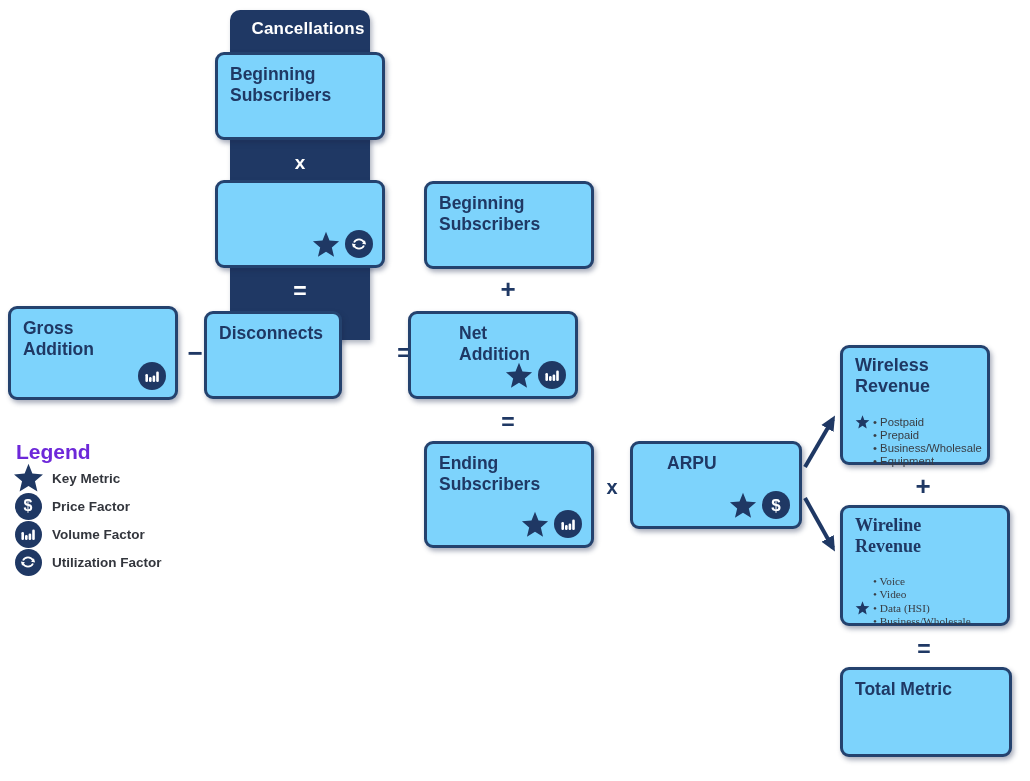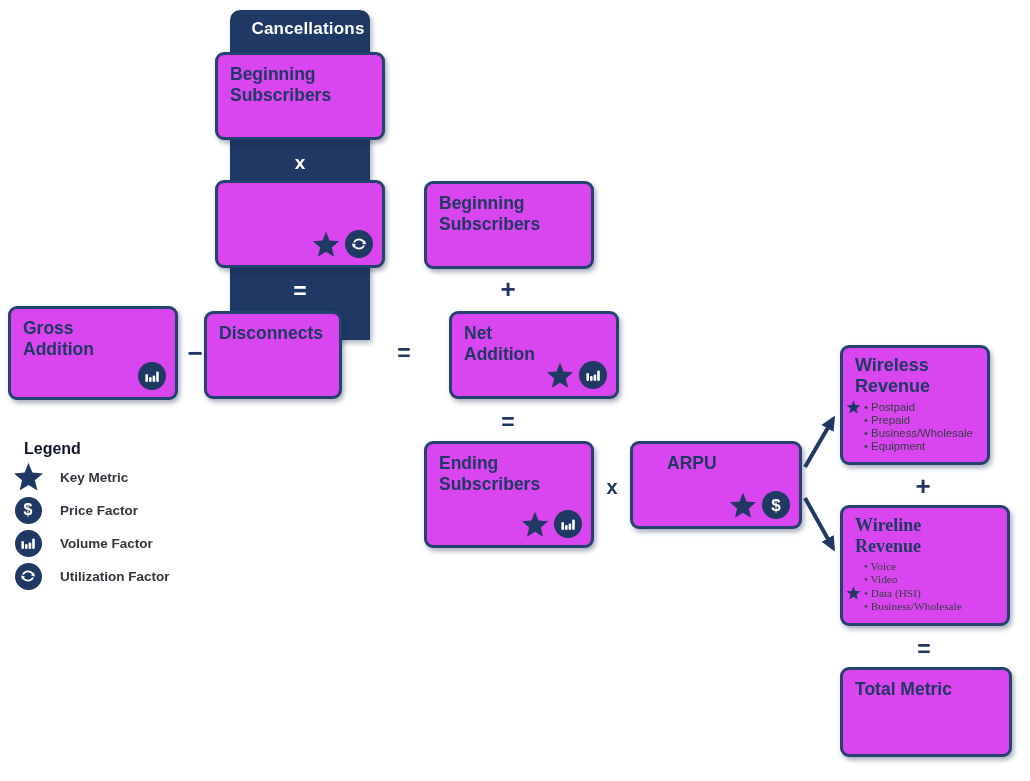--- a/index.html
+++ b/index.html
@@ -18,21 +18,21 @@
     background:var(--navy);border-radius:10px 10px 0 0;
     box-shadow:2px 3px 5px rgba(25,40,75,.35);
   }
   .spine-label{
     position:absolute;left:0;top:9px;width:100%;text-align:center;
     color:#fff;font-weight:bold;font-size:17px;letter-spacing:.2px;padding-left:16px;
   }
 
   
   .fbox{
-    position:absolute;background:#d946ef;border:3px solid var(--border);
+    position:absolute;background:#7dd3fc;border:3px solid var(--border);
     border-radius:9px;box-shadow:2px 3px 5px rgba(25,40,75,.38);
   }
   .box-title{
     padding:9px 12px 0 12px;color:var(--navy);font-weight:bold;
     font-size:17.5px;line-height:1.18;white-space:pre-line;
   }
   .rev-title{font-size:18px;padding:7px 10px 0 12px;}
 
   
   .box-icons{
@@ -45,30 +45,30 @@
   .dollar-glyph{color:#fff;font-weight:bold;font-size:17px;line-height:1;}
 
   
   .op{
     position:absolute;transform:translate(-50%,-50%);
     font-weight:bold;color:var(--navy);line-height:1;
   }
   .op.white{color:#fff;}
 
   
-  .rev-list{margin-top:3px;padding-left:2px;padding-right:6px;}
+  .rev-list{margin-top:18px;padding-left:11px;padding-right:6px;}
   .rev-row{display:flex;align-items:center;}
   .star-slot{width:19px;display:flex;justify-content:flex-end;padding-right:3px;flex:0 0 19px;}
   .rev-text{font-size:11.3px;line-height:12.9px;color:var(--gray);white-space:nowrap;}
   .rev-text::before{content:"• ";}
 
   
   .legend{position:absolute;left:12px;top:440px;}
-  .legend-title{font-size:16px;font-weight:bold;color:#0f172a;margin-left:12px;}
-  .legend-row{display:flex;align-items:center;gap:16px;margin-top:5px;height:28px;}
+  .legend-title{font-size:21px;font-weight:bold;color:#6d28d9;margin-left:4px;}
+  .legend-row{display:flex;align-items:center;gap:8px;height:28px;}
   .legend-icon{width:32px;display:flex;justify-content:center;flex:0 0 32px;}
   .legend-label{font-size:13.5px;font-weight:bold;color:#33363d;}
   .legend .icon-circle{width:27px;height:27px;}
 
   svg{display:block;}
   .arrows{position:absolute;left:800px;top:405px;}
 </style>
 </head>
 <body>
 
@@ -127,21 +127,21 @@
 
   <div class="op" style="left:404px;top:353px;font-size:23px;">=</div>
 
   <div class="fbox" style="left:424px;top:181px;width:170px;height:88px;">
     <div class="box-title">Beginning
 Subscribers</div>
   </div>
 
   <div class="op" style="left:508px;top:289px;font-size:26px;">+</div>
 
-  <div class="fbox" style="left:449px;top:311px;width:170px;height:88px;">
+  <div class="fbox" style="left:408px;top:311px;width:170px;height:88px;padding-left:36px;">
     <div class="box-title">Net
 Addition</div>
     <div class="box-icons">
       <span>
         <svg width="28" height="27" viewBox="0 0 24 23">
             <path d="M12 .5 L15 8.1 L23.2 8.7 L17 14 L18.9 22 L12 17.7 L5.1 22 L7 14 L.8 8.7 L9 8.1 Z" fill="#1f3864"></path>
           </svg>
       </span>
       <span class="icon-circle">
         <svg width="20" height="20" viewBox="0 0 20 20">

